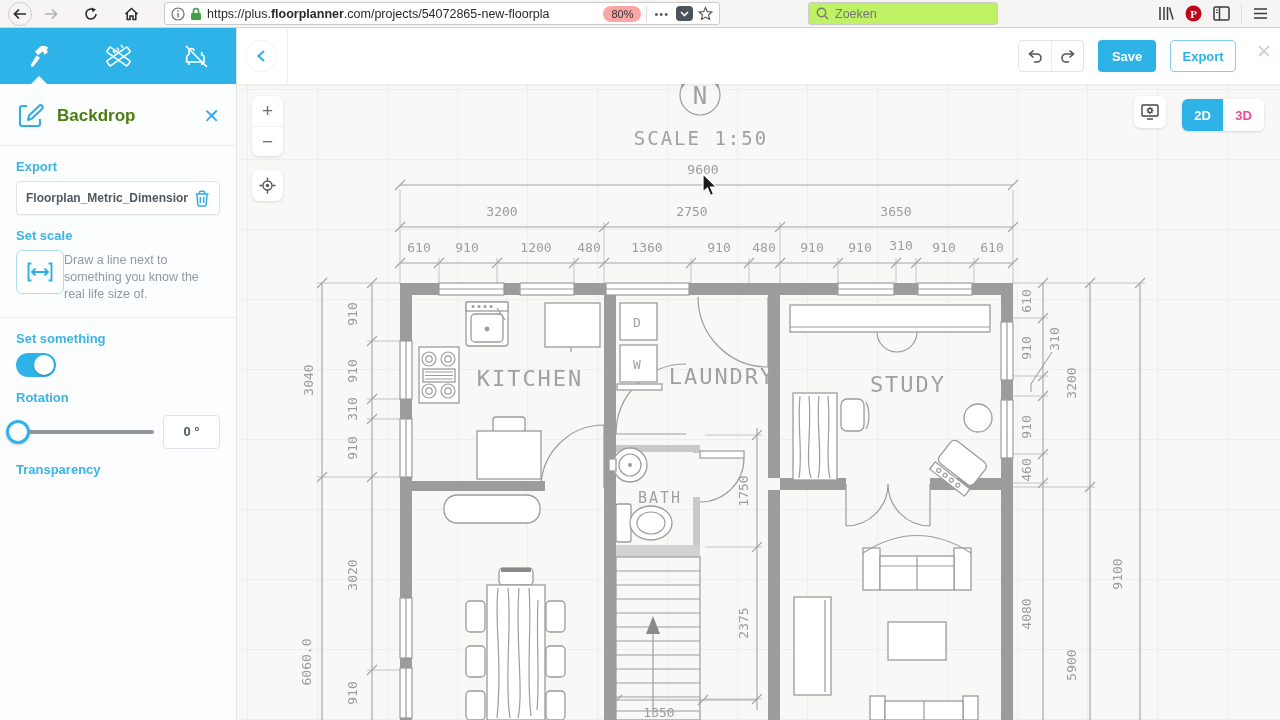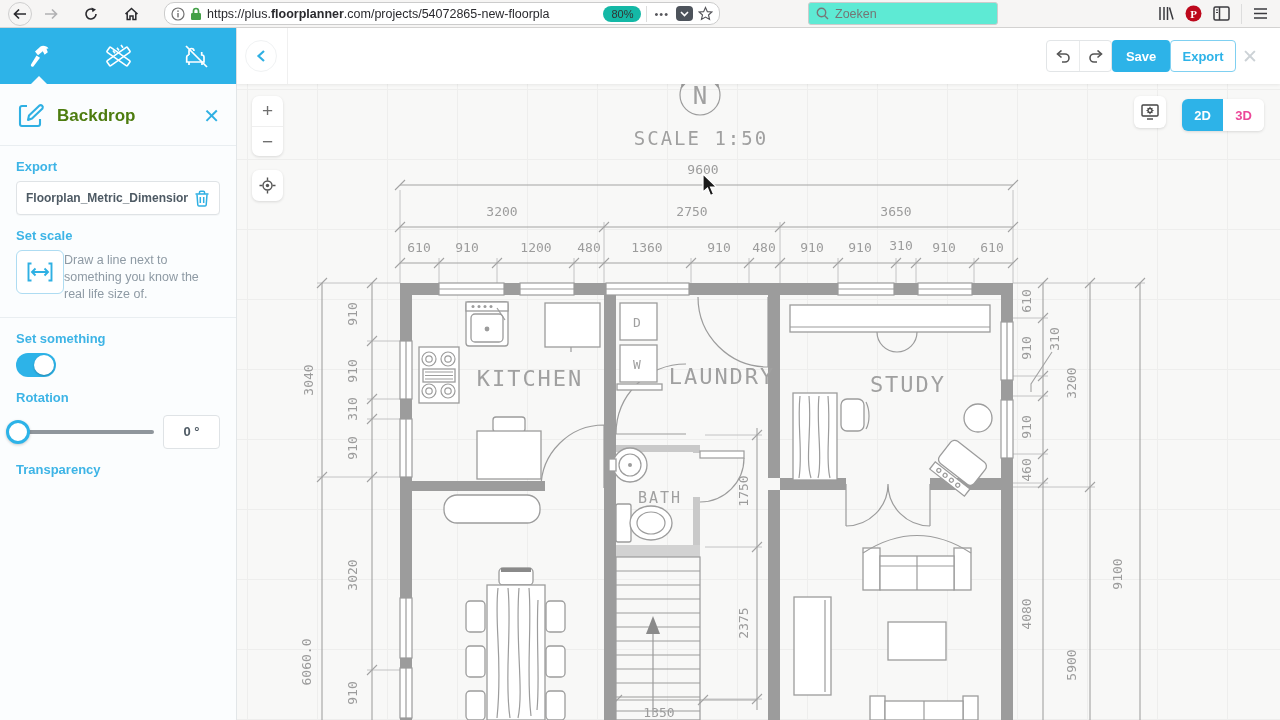--- a/index.html
+++ b/index.html
@@ -2,29 +2,29 @@
 <html><head>
 <meta charset="utf-8">
 <style>
   * { margin:0; padding:0; box-sizing:border-box; }
   html,body { width:1280px; height:720px; overflow:hidden; font-family:"Liberation Sans", sans-serif; background:#fff; }
 
   
   .browser-bar { height:28px; background:#f6f5f4; border-bottom:1px solid #d6d5d4; display:flex; align-items:center; padding:0 8px; gap:6px; }
   .nav-btn { width:26px; height:24px; display:flex; align-items:center; justify-content:center; flex:0 0 auto; }
   .nav-btn.circled { border:1px solid #cfcfcf; border-radius:50%; width:24px; height:24px; }
-  .url-bar { margin-left:14px; width:556px; height:23px; background:#fff; border:1px solid #ccc; border-radius:10px; display:flex; align-items:center; padding:0 6px; gap:5px; }
+  .url-bar { margin-left:14px; width:556px; height:23px; background:#fff; border:1px solid #ccc; border-radius:3px; display:flex; align-items:center; padding:0 6px; gap:5px; }
   .url-text { flex:1; font-size:12.5px; color:#2a2a2e; white-space:nowrap; overflow:hidden; position:relative; }
   .url-text .host { font-weight:700; }
   .url-fade { position:absolute; right:0; top:0; width:40px; height:100%; background:linear-gradient(90deg, rgba(255,255,255,0), #fff); }
-  .zoom-badge { background:#14b8a6; border-radius:9px; font-size:11px; color:#333; padding:2px 8px; flex:0 0 auto; }
+  .zoom-badge { background:#fca5a5; border-radius:9px; font-size:11px; color:#333; padding:2px 8px; flex:0 0 auto; }
   .ub-divider { width:1px; height:16px; background:#ddd; }
   .dots { font-size:11px; color:#55555a; letter-spacing:1px; padding:0 2px; }
   .pocket-icon { width:17px; height:15px; background:#4d535b; border-radius:4px; display:flex; align-items:center; justify-content:center; }
-  .search-bar { margin-left:82px; width:190px; height:23px; background:#5eead4; border:1px solid #ccc; border-radius:3px; display:flex; align-items:center; padding:0 7px; gap:6px; }
+  .search-bar { margin-left:82px; width:190px; height:23px; background:#bef264; border:1px solid #ccc; border-radius:3px; display:flex; align-items:center; padding:0 7px; gap:6px; }
   .search-bar input { border:none; outline:none; font-size:12.5px; color:#777; width:130px; background:transparent; font-family:"Liberation Sans",sans-serif; }
   .chrome-right { margin-left:auto; display:flex; align-items:center; gap:11px; padding-right:4px; }
   .chrome-sep { width:1px; height:20px; background:#ddd; }
 
   
   .app { display:flex; height:692px; }
   .sidebar { width:237px; flex:0 0 auto; display:flex; flex-direction:column; background:#fbfdfe; border-right:1px solid #e2e6e8; }
   .tabbar { height:56px; background:#2db3e8; display:flex; }
   .tab { flex:1; display:flex; align-items:center; justify-content:center; position:relative; }
   .tab.active::after { content:''; position:absolute; bottom:0; left:50%; margin-left:-8px; border-left:8px solid transparent; border-right:8px solid transparent; border-bottom:8px solid #fbfdfe; }
@@ -46,21 +46,21 @@
   .slider .track { position:absolute; left:0; right:0; top:11px; height:4px; background:#8f969c; border-radius:2px; }
   .slider .fill { position:absolute; left:0; top:11px; height:4px; background:#2db3e8; border-radius:2px; }
   .slider .knob { position:absolute; top:1px; width:24px; height:24px; background:#fff; border:3px solid #2db3e8; border-radius:50%; box-shadow:0 1px 3px rgba(0,0,0,.2); }
   .val-box { margin-left:auto; width:57px; height:34px; background:#fff; border:1px solid #dfe3e6; border-radius:4px; display:flex; align-items:center; justify-content:center; font-size:13px; font-weight:700; color:#4e5a64; }
 
   
   .main { flex:1; display:flex; flex-direction:column; min-width:0; }
   .app-toolbar { height:56px; background:#fff; display:flex; align-items:center; box-shadow:0 1px 3px rgba(0,0,0,.07); position:relative; z-index:5; }
   .back-chip { width:32px; height:32px; border:1px solid #f0f2f3; border-radius:50%; display:flex; align-items:center; justify-content:center; margin-left:8px; }
   .tb-sep { width:1px; height:56px; background:#f0f0f0; margin-left:10px; }
-  .tb-right { margin-left:auto; display:flex; align-items:center; padding-right:16px; }
+  .tb-right { margin-left:auto; display:flex; align-items:flex-start; gap:14px; padding-right:2px; }
   .undo-redo { display:flex; height:32px; border:1px solid #e2e5e7; border-radius:4px; background:#fff; overflow:hidden; }
   .ur-btn { width:32px; display:flex; align-items:center; justify-content:center; }
   .ur-btn + .ur-btn { border-left:1px solid #e9ebec; }
   .btn-save { width:58px; height:32px; background:#2db3e8; border-radius:4px; color:#fff; font-size:13px; font-weight:700; display:flex; align-items:center; justify-content:center; }
   .btn-export { width:66px; height:32px; background:#fff; border:1px solid #7fd0f1; border-radius:4px; color:#2db3e8; font-size:13px; font-weight:700; display:flex; align-items:center; justify-content:center; }
   .tb-x { color:#ccd2d6; font-size:19px; padding:0 6px; }
 
   .canvas { position:relative; flex:1; overflow:hidden; background-color:#f8f8f7;
     background-image:linear-gradient(#eeeeed 1px, transparent 1px), linear-gradient(90deg, #eeeeed 1px, transparent 1px);
     background-size:70px 70px; background-position:10px 5px; }

